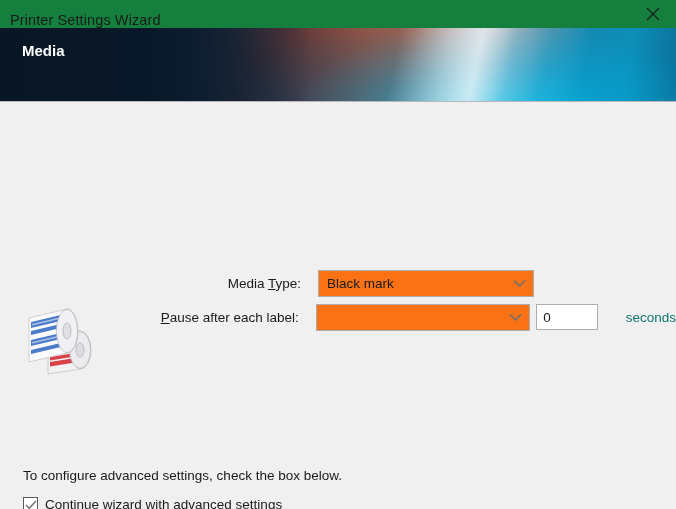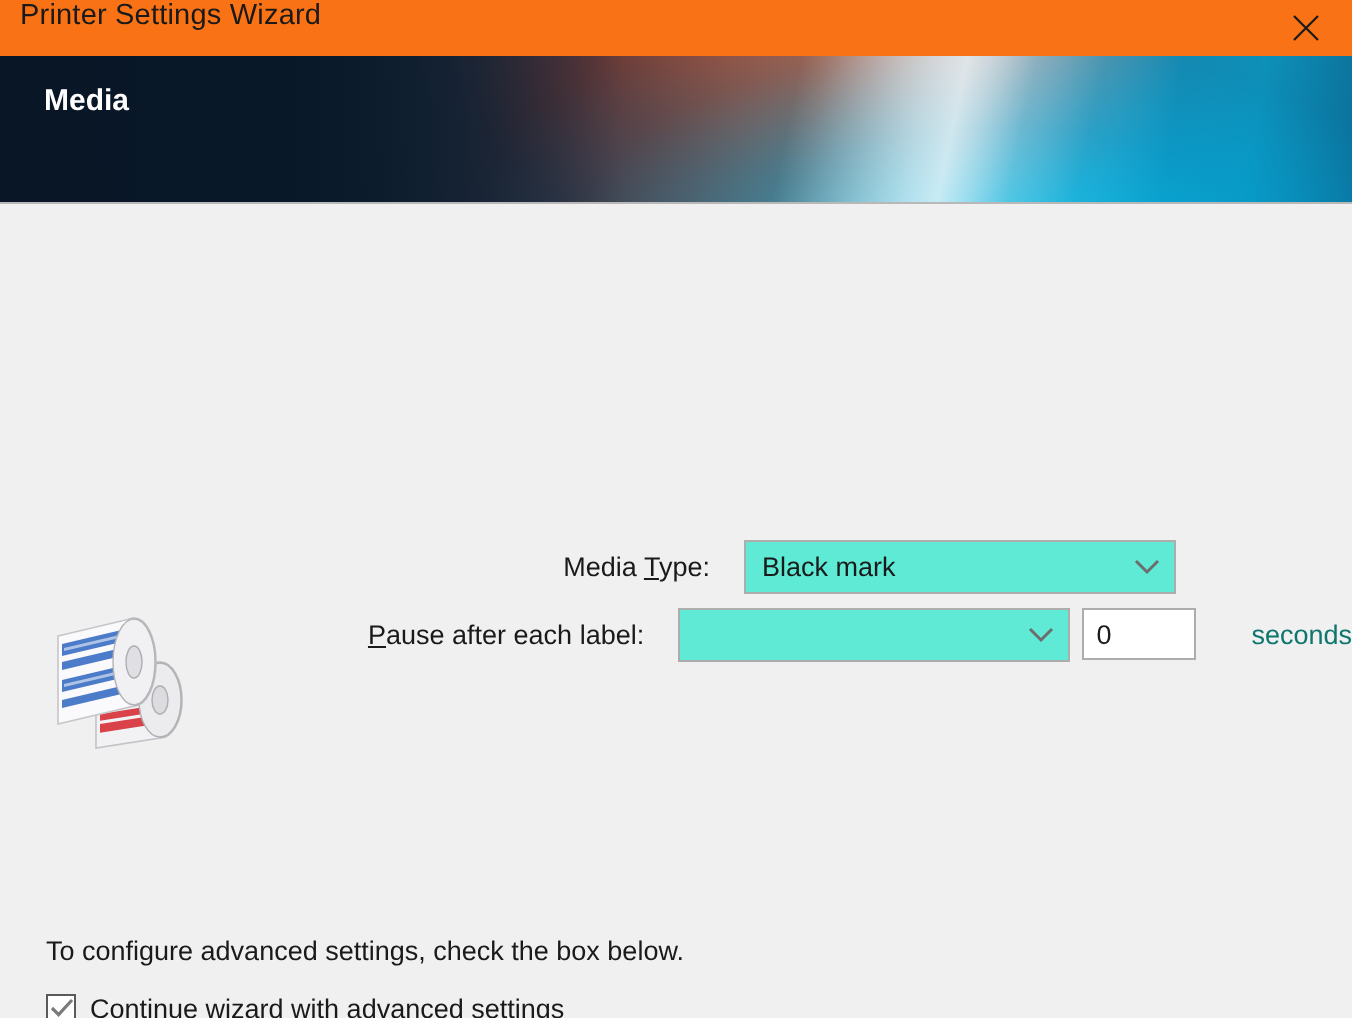--- a/index.html
+++ b/index.html
@@ -16,23 +16,23 @@
     width: 676px; height: 509px;
     background: #f0f0f0;
     display: flex;
     flex-direction: column;
   }
 
   
   #titlebar {
     height: 28px;
     min-height: 28px;
-    background: #f97316;
-    display: flex;
-    align-items: flex-start;
+    background: #15803d;
+    display: flex;
+    align-items: flex-end;
     position: relative;
   }
   #titlebar-text {
     font-size: 14.5px;
     color: #1a1a1a;
     padding-left: 10px;
     letter-spacing: 0.1px;
     white-space: nowrap;
   }
   #close-button {
@@ -128,33 +128,33 @@
     left: 0; top: 168px;
     width: 676px;
   }
   .form-row {
     display: flex;
     align-items: center;
     height: 26px;
     margin-bottom: 8px;
   }
   .form-label {
-    width: 372px;
+    width: 318px;
     text-align: right;
     padding-right: 17px;
     font-size: 13.5px;
     color: #1a1a1a;
     white-space: nowrap;
   }
   .mn { text-decoration: underline; }
 
   .combo {
     width: 216px;
     height: 27px;
-    background: #5eead4;
+    background: #f97316;
     border: 1px solid #adadad;
     display: flex;
     align-items: center;
     position: relative;
     cursor: default;
   }
   .combo-value {
     font-size: 13.5px;
     color: #1a1a1a;
     padding-left: 8px;

